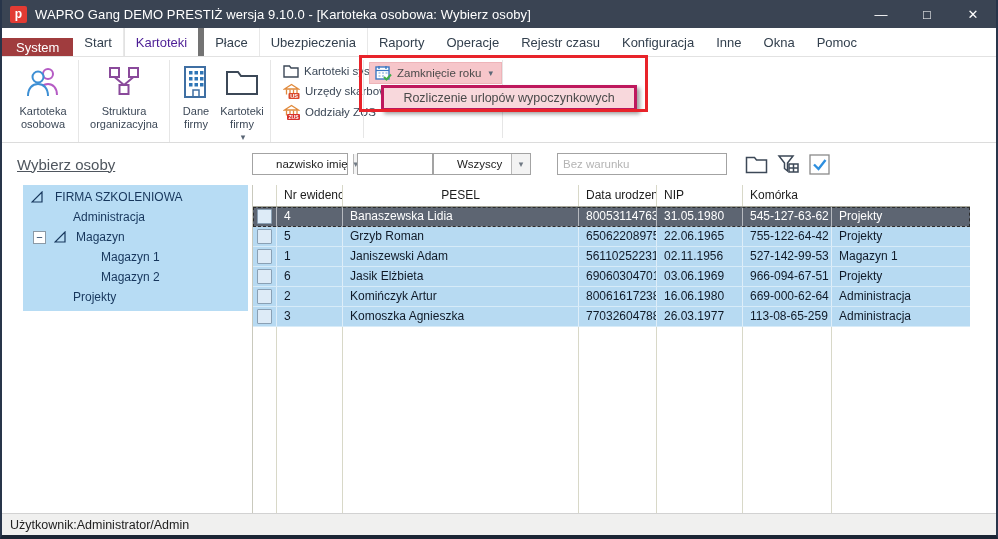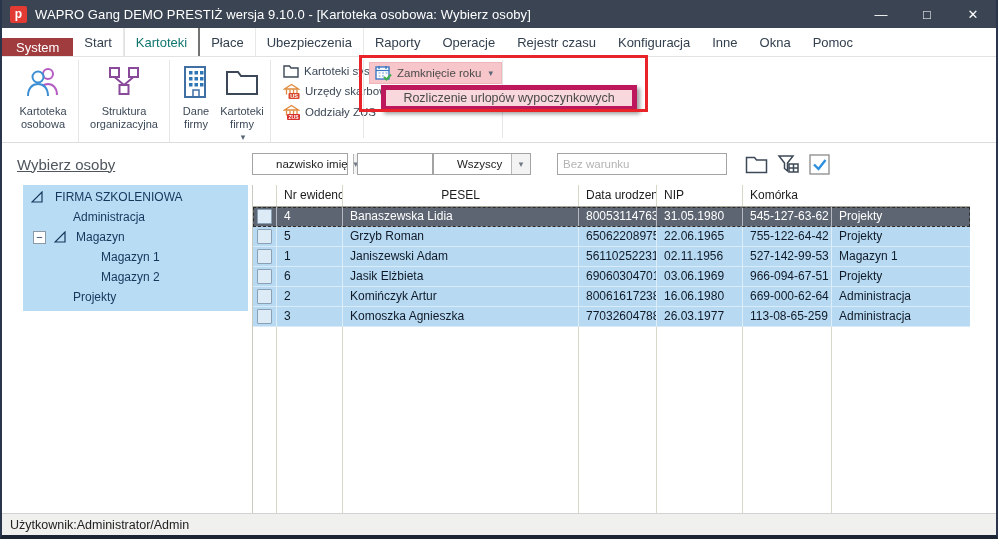--- a/index.html
+++ b/index.html
@@ -13,33 +13,33 @@
   .titlebar{ height:28px; background:#3a4453; color:#fff; display:flex; align-items:center; padding-left:8px; }
   .app-icon{ width:17px; height:17px; background:#e23b33; border-radius:2px; color:#fff; font-size:12px; font-weight:bold; display:flex; align-items:center; justify-content:center; margin-right:8px; }
   .title-text{ font-size:13px; letter-spacing:.1px; }
   .win-controls{ margin-left:auto; display:flex; height:100%; }
   .win-btn{ width:46px; height:100%; display:flex; align-items:center; justify-content:center; font-size:13px; color:#fff; cursor:pointer; }
   
   .menubar{ height:29px; background:#fff; display:flex; border-bottom:1px solid #e2e2e2; font-size:13px; color:#33404e; }
   .tab{ padding:0 11px; display:flex; align-items:center; cursor:pointer; white-space:nowrap; }
   .tab.system{ background:#a03c3e; color:#fff; padding:0 14px;margin-top:10px; }
   .tab.sep{ border-right:1px solid #e8e8e8; }
-  .tab.active{ color:#0f766e; border-left:1px solid #e2e2e2; border-right:2px solid #737373; }
+  .tab.active{ color:#4c1d95; border-left:1px solid #e2e2e2; border-right:6px solid #737373; }
   
   .ribbon{ height:86px; background:#fff; border-bottom:1px solid #dcdcdc; position:relative; display:flex; padding:3px 0 0 6px; }
   .rgroup{ display:flex; align-items:flex-start; padding:0 4px; border-right:1px solid #e6e6e6; }
   .big-btn{ display:flex; flex-direction:column; align-items:center; text-align:center; font-size:11px; color:#3c4857; cursor:pointer; padding:2px 2px 0 2px; line-height:13px; }
   .big-btn .ic{ height:40px; display:flex; align-items:center; justify-content:center; margin-bottom:3px; }
   .small-col{ display:flex; flex-direction:column; padding:4px 6px 0 8px; gap:5px; }
   .small-item{ display:flex; align-items:center; gap:5px; font-size:11.5px; color:#3c4857; cursor:pointer; white-space:nowrap; }
   .arrow{ font-size:9px; color:#5a6675; margin-left:2px; }
   .vsep{ position:absolute; top:3px; bottom:4px; width:1px; background:#e6e6e6; }
   
   .year-btn{ position:absolute; left:367px; top:5px; height:22px; display:flex; align-items:center; gap:5px; background:#f6c6ca; border:1px solid #eeb4b9; padding:0 8px 0 5px; font-size:11.5px; color:#4a4a4a; cursor:pointer; }
-  .year-menu{ position:absolute; left:379px; top:28px; width:256px; height:26px; background:#f8d8dc; border:5px solid #be185d; box-shadow:3px 3px 4px rgba(0,0,0,.38); display:flex; align-items:center; justify-content:center; font-size:12.5px; color:#4a4a4a; cursor:pointer; }
+  .year-menu{ position:absolute; left:379px; top:28px; width:256px; height:26px; background:#f8d8dc; border:3px solid #be185d; box-shadow:3px 3px 4px rgba(0,0,0,.38); display:flex; align-items:center; justify-content:center; font-size:12.5px; color:#4a4a4a; cursor:pointer; }
   .annotation{ position:absolute; left:357px; top:55px; width:289px; height:57px; border:3px solid #e8232a; pointer-events:none; z-index:5; }
   
   .filter-row{ height:42px; display:flex; align-items:center; padding-left:15px; }
   .panel-title{ font-size:15px; color:#4f565e; width:235px;text-decoration:underline; }
   .sel{ height:22px; border:1px solid #a3a3a3; display:flex; align-items:stretch; background:#fff; font-size:11.5px; color:#222; cursor:pointer;padding-left:18px; }
   .sel .sel-txt{ display:flex; align-items:center; padding:0 5px; flex:1; white-space:nowrap; }
   .sel .sel-btn{ width:19px; display:flex; align-items:center; justify-content:center; border-left:1px solid #b8b8b8; background:#f3f3f3; color:#707a84; font-size:9px; }
   .ftext{ height:22px; border:1px solid #a3a3a3; font-size:11.5px; padding:0 5px; color:#222; font-family:"Liberation Sans",sans-serif; }
   .ftext::placeholder{ color:#b4b4b4; }
   .ficon{ display:flex; align-items:center; justify-content:center; cursor:pointer; }

